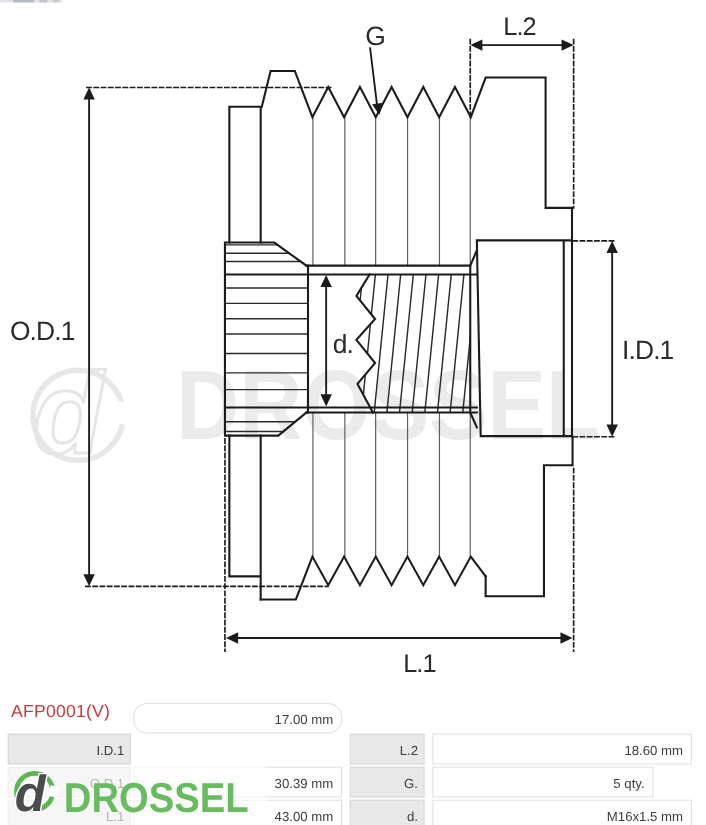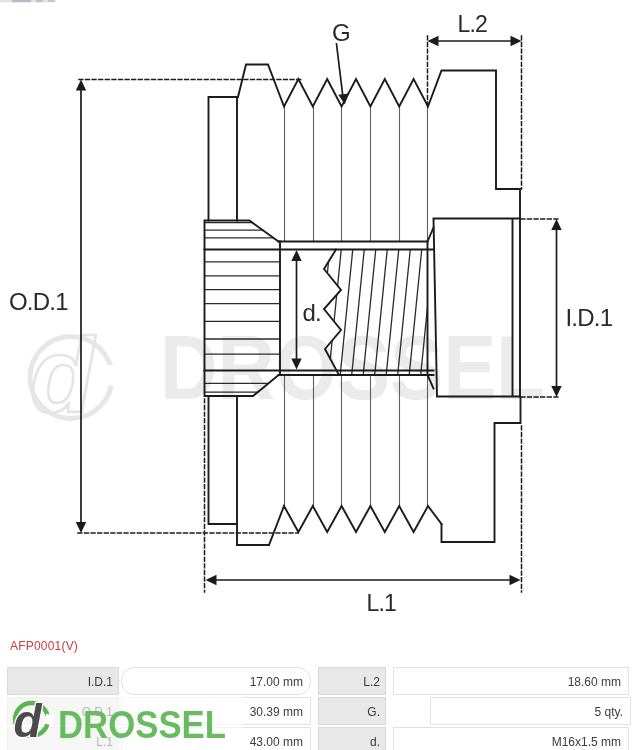--- a/index.html
+++ b/index.html
@@ -1,21 +1,21 @@
 <!DOCTYPE html>
 <html><head>
 <meta charset="utf-8">
 <style>
 html,body{margin:0;padding:0;background:#fff;}
 body{width:642px;height:750px;position:relative;overflow:hidden;font-family:"Liberation Sans",sans-serif;}
 #art{position:absolute;left:0;top:0;}
 .cell{position:absolute;font-size:12px;color:#3c3c3c;line-height:28px;height:28px;box-sizing:border-box;text-align:right;}
 .lab{background:#e8e8e8;border:1px solid #d9d9d9;padding-right:5px;}
 .val{background:#ffffff;border:1px solid #e2e2e2;padding-right:7px;}
-#code{position:absolute;left:10px;top:639px;font-size:12px;color:#c93b3b;font-weight:normal;letter-spacing:0.2px;}
+#code{position:absolute;left:10px;top:639px;font-size:16px;color:#c93b3b;font-weight:normal;letter-spacing:0.2px;}
 </style>
 </head>
 <body>
 <svg id="art" width="642" height="750" viewBox="0 0 642 750">
 
   <g>
     <rect x="0" y="0" width="56" height="2.2" fill="#dfe2e6"></rect>
     <rect x="12" y="0" width="19" height="2.2" fill="#b6bbc2"></rect>
     <rect x="36" y="0" width="7" height="2.2" fill="#bfc4ca"></rect>
     <rect x="48" y="0" width="6" height="2" fill="#c3c7cd"></rect>
@@ -135,28 +135,28 @@
     </clipPath>
     <clipPath id="threadclip">
       <polygon points="336,249.5 427.5,249.5 427.5,375 339,375 325,349 341,330 324,309 341,290 324,269"></polygon>
     </clipPath>
   </defs>
 </svg>
 
 <div id="code">AFP0001(V)</div>
 
 <div class="cell lab" style="left:7px;top:667px;width:112px;">I.D.1</div>
-<div class="cell val" style="left:121px;top:667px;width:190px;border-radius:13px;">17.00 mm</div>
+<div class="cell val" style="left:121px;top:639px;width:190px;border-radius:13px;">17.00 mm</div>
 <div class="cell lab" style="left:318px;top:667px;width:68px;">L.2</div>
 <div class="cell val" style="left:393px;top:667px;width:236px;">18.60 mm</div>
 
 <div class="cell lab" style="left:7px;top:697px;width:112px;">O.D.1</div>
 <div class="cell val" style="left:121px;top:697px;width:190px;">30.39 mm</div>
 <div class="cell lab" style="left:318px;top:697px;width:68px;">G.</div>
-<div class="cell val" style="left:393px;top:697px;width:201px;margin-left:37px;">5 qty.</div>
+<div class="cell val" style="left:393px;top:697px;width:201px;">5 qty.</div>
 
 <div class="cell lab" style="left:7px;top:727px;width:112px;">L.1</div>
 <div class="cell val" style="left:121px;top:727px;width:190px;">43.00 mm</div>
 <div class="cell lab" style="left:318px;top:727px;width:68px;">d.</div>
 <div class="cell val" style="left:393px;top:727px;width:236px;">M16x1.5 mm</div>
 
 <svg width="250" height="56" viewBox="0 0 250 56" style="position:absolute;left:0px;top:694px;">
   <rect x="1" y="2" width="242" height="54" rx="4" fill="#ffffff" opacity="0.62"></rect>
   <circle cx="31.5" cy="25.5" r="16.5" stroke="#5bb551" stroke-width="4.4" fill="none"></circle>
   <rect x="45" y="20.5" width="8" height="10" fill="#ffffff" transform="rotate(12 49 25.5)"></rect>

